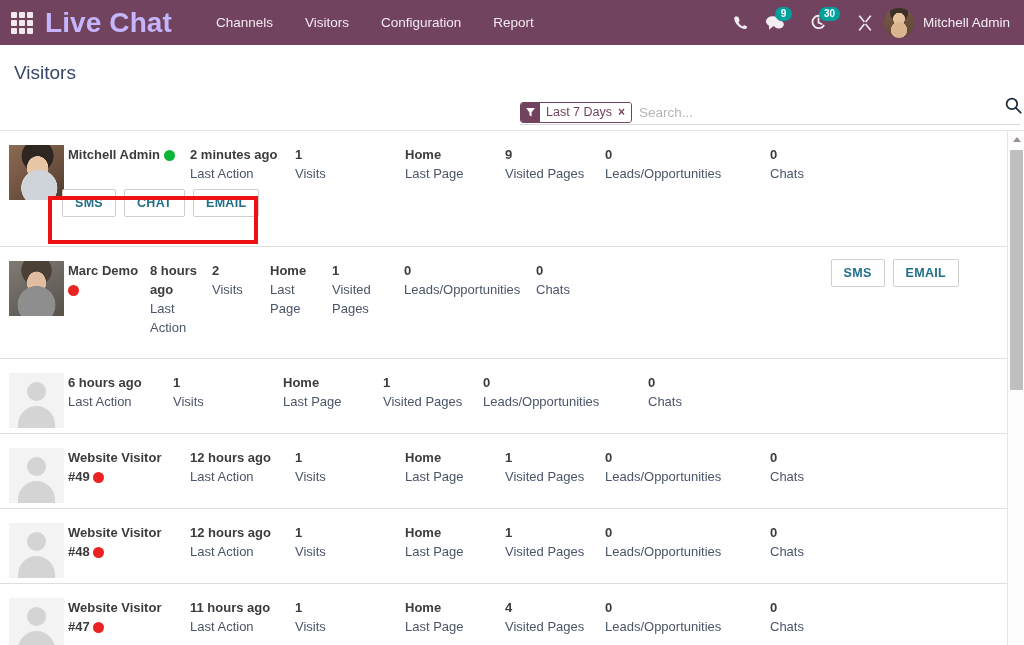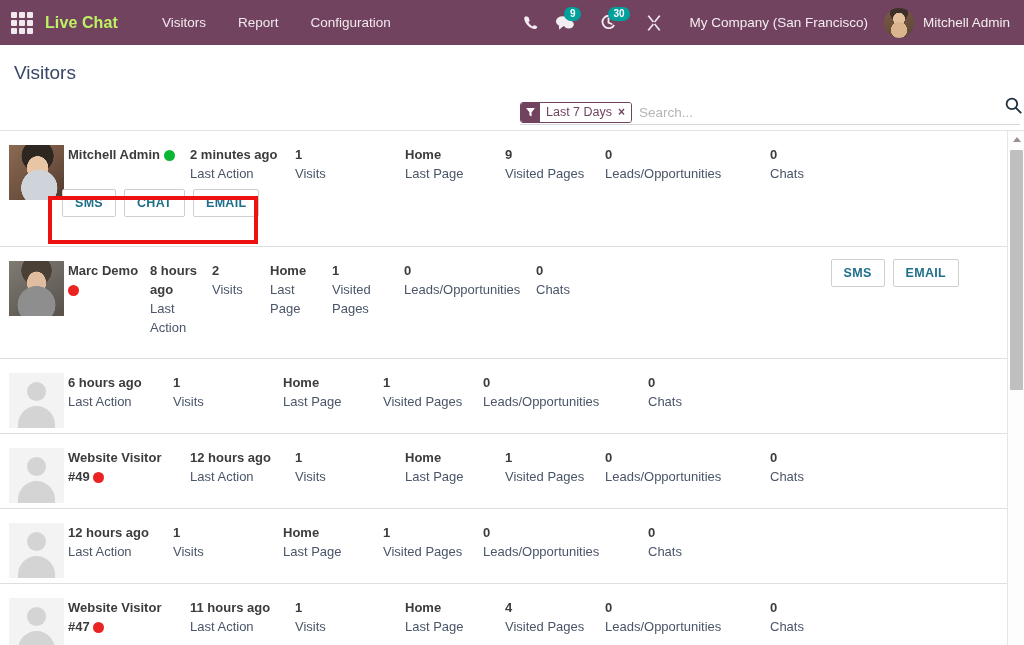--- a/index.html
+++ b/index.html
@@ -25,21 +25,21 @@
     width: 22px; height: 22px;
     margin-left: 11px; margin-right: 12px;
     display: grid;
     grid-template-columns: repeat(3, 1fr);
     grid-template-rows: repeat(3, 1fr);
     gap: 2px;
     cursor: pointer;
   }
   .apps-grid i { background: #f0eaee; display:block; border-radius: 1px; }
   .brand {
-    font-size: 16px; font-weight: bold; color: #bef264;
+    font-size: 28px; font-weight: bold; color: #c4b5fd;
     letter-spacing: .1px; margin-right: 28px; cursor: pointer;
     white-space: nowrap;
   }
   .nav-item {
     font-size: 13.5px; color: #f2e9ef; padding: 0 16px;
     height: 45px; line-height: 45px; cursor: pointer; white-space: nowrap;
   }
   .nav-right {
     position: absolute; right: 0; top: 0; height: 45px;
     display: flex; align-items: center;
@@ -260,23 +260,24 @@
         <i></i>
         <i></i>
         <i></i>
         <i></i>
         <i></i>
         <i></i>
         <i></i>
         <i></i>
     </div>
     <div class="brand">Live Chat</div>
+    <div class="nav-item">Channels</div>
     <div class="nav-item">Visitors</div>
+    <div class="nav-item">Configuration</div>
     <div class="nav-item">Report</div>
-    <div class="nav-item">Configuration</div>
 
     <div class="nav-right">
       <div class="sys-icon" style="margin-left:6px;">
         <svg width="15" height="15" viewBox="0 0 16 16" fill="#f3ecf1">
           <path d="M3.2 1.2 C2.3 1.4 1.4 2.3 1.3 3.3 c-.2 2.2 1.5 5.6 3.8 7.9 2.3 2.3 5.7 4 7.9 3.8 1-.1 1.9-1 2.1-1.9 .1-.5-.1-.8-.5-1L12.4 11 c-.4-.2-.8-.1-1.1.2l-1 1c-1.5-.7-3.8-3-4.5-4.5l1-1 c.3-.3.4-.7.2-1.1L5.9 2.5 c-.2-.5-.6-.7-1.1-.6z"></path>
         </svg>
       </div>
       <div class="sys-icon">
         <svg width="19" height="17" viewBox="0 0 20 17" fill="#f3ecf1">
           <ellipse cx="8" cy="7.3" rx="7" ry="5.3"></ellipse>
@@ -293,21 +294,20 @@
         <span class="badge">30</span>
       </div>
       <div class="sys-icon" style="margin-left:12px;">
         <svg width="16" height="16" viewBox="0 0 16 16" fill="#f3ecf1">
           <path d="M1.5 1 L3 .3 L8 6.4 L6.8 7.6 Z"></path>
           <path d="M14.5 1 L13 .3 L8 6.4 L9.2 7.6 Z"></path>
           <path d="M1.5 15 L3 15.7 L8 9.6 L6.8 8.4 Z"></path>
           <path d="M14.5 15 L13 15.7 L8 9.6 L9.2 8.4 Z"></path>
         </svg>
       </div>
-      <div class="company-name">My Company (San Francisco)</div>
       <div class="user-box">
         <div class="user-avatar"></div>
         <div class="user-name">Mitchell Admin</div>
       </div>
     </div>
   </div>
 
   <div class="control-panel">
     <div class="page-title">Visitors</div>
 
@@ -541,20 +541,23 @@
               <div class="stat-value">0</div>
               <div class="stat-label">Chats</div>
             </div>
           </div>
         </div>
         <div class="record" style="height: 75px;">
           <div class="cols">
             <div class="avatar-cell">
               <div class="avatar placeholder"></div>
             </div>
+            <div class="stat" style="width: 122px; flex: 0 0 auto;">
+              <div class="stat-value">Website Visitor #48 <span class="status-dot offline"></span></div>
+            </div>
             <div class="stat" style="width: 105px; flex: 0 0 auto;">
               <div class="stat-value">12 hours ago</div>
               <div class="stat-label">Last Action</div>
             </div>
             <div class="stat" style="width: 110px; flex: 0 0 auto;">
               <div class="stat-value">1</div>
               <div class="stat-label">Visits</div>
             </div>
             <div class="stat" style="width: 100px; flex: 0 0 auto;">
               <div class="stat-value">Home</div>

